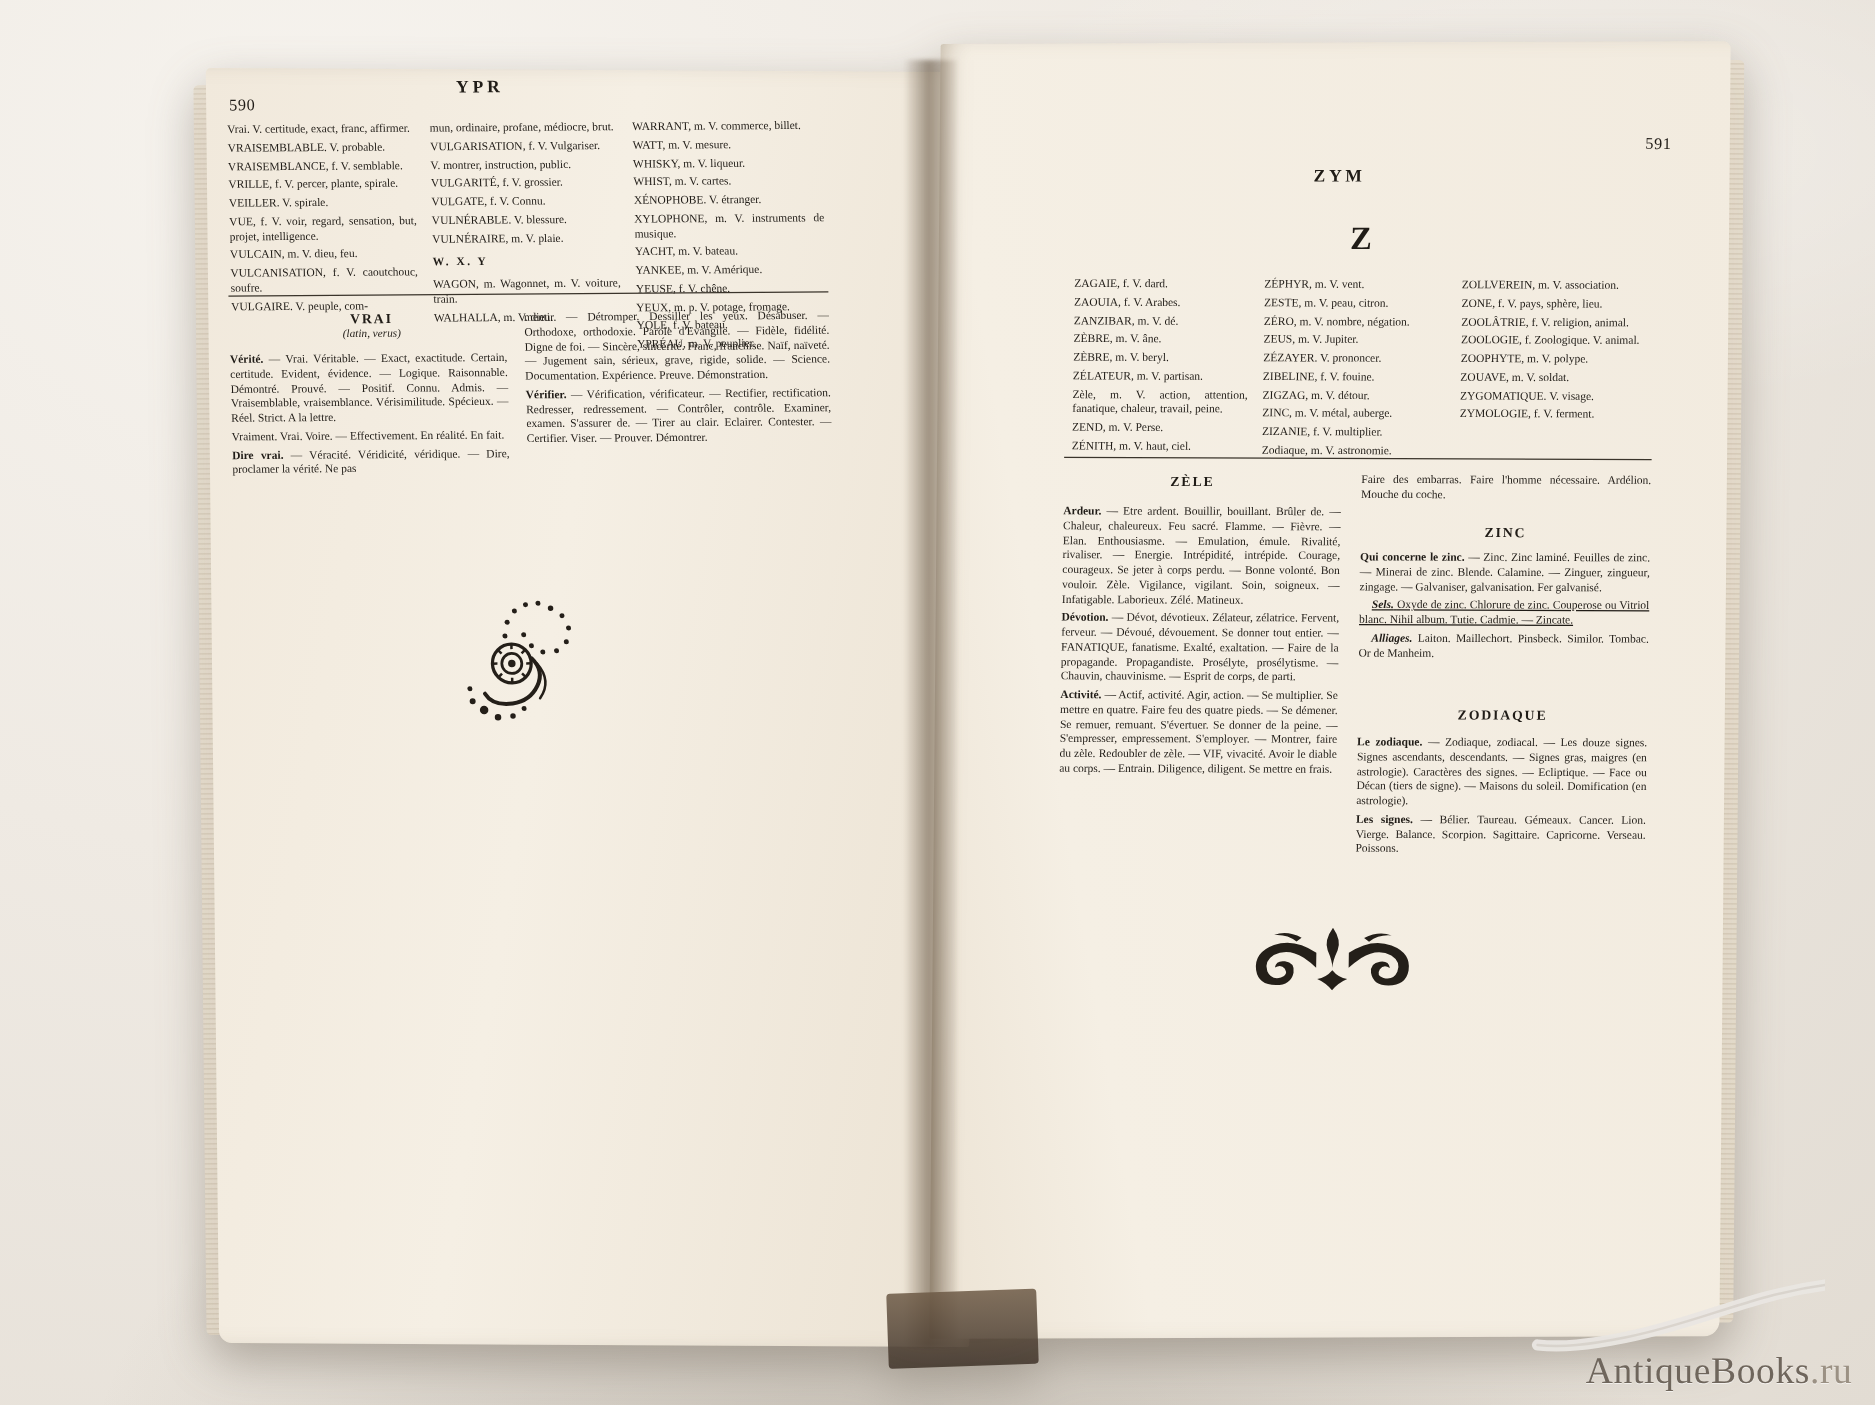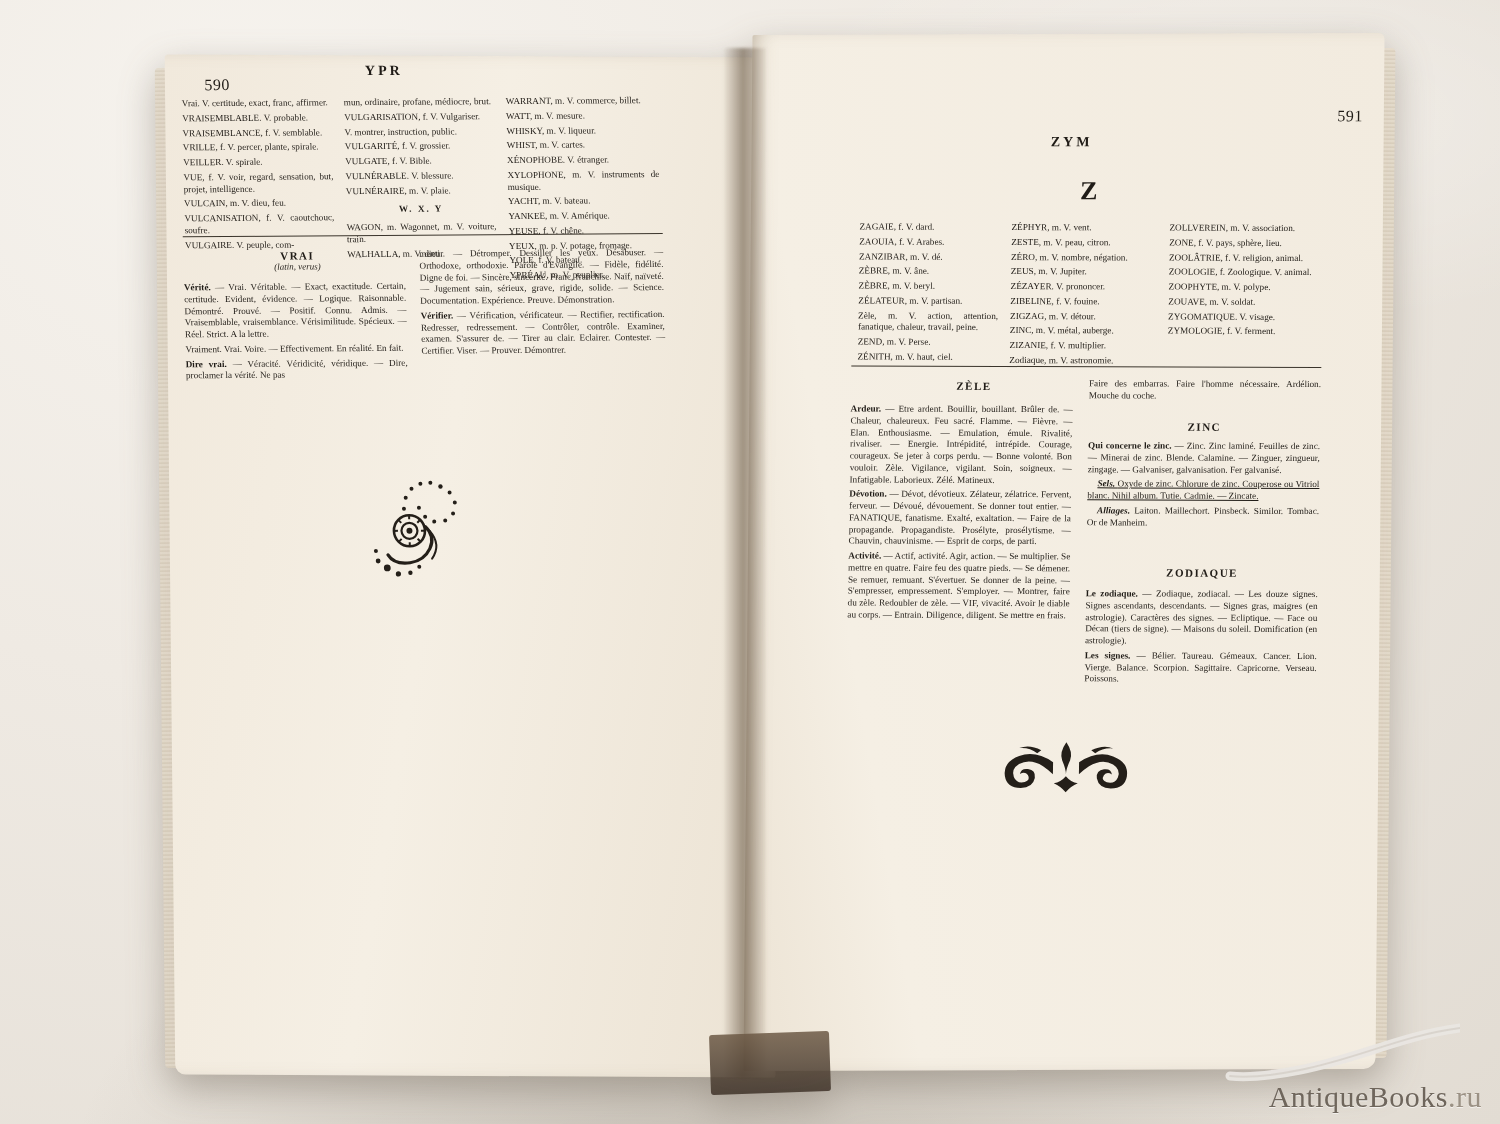--- a/index.html
+++ b/index.html
@@ -65,21 +65,21 @@
     position:absolute;left:1255px;top:30px;width:26px;height:1010px;
     background:repeating-linear-gradient(180deg,#e6dccb 0px,#e6dccb 2px,#d2c5b0 3px,#e6dccb 4px);
     transform:rotate(0.5deg);border-radius:4px;opacity:.85;
   }
 
   
   .sheet{position:absolute;inset:0;color:#201c17;}
   .L{transform:rotate(-0.7deg);transform-origin:top left;}
   .R{transform:rotate(0.4deg);transform-origin:top left;}
 
-  .folio{position:absolute;font-size:16px;letter-spacing:.5px;margin-left:21px;}
+  .folio{position:absolute;font-size:13px;letter-spacing:.5px;}
   .runhead{position:absolute;font-size:14px;letter-spacing:3px;font-weight:bold;}
 
   .colbox{position:absolute;font-size:9.2px;line-height:1.28;text-align:justify;}
   .colbox i{font-style:italic;}
 
   .rule{position:absolute;border-top:1px solid #3a342b;}
 
   .head-center{position:absolute;text-align:center;font-weight:bold;font-size:11px;letter-spacing:1.5px;}
   .head-sub{font-style:italic;font-weight:normal;font-size:9px;letter-spacing:0;}
 
@@ -131,24 +131,24 @@
           <div class="para">VULCAIN, m. V. dieu, feu.</div>
           <div class="para">VULCANISATION, f. V. caoutchouc, soufre.</div>
           <div class="para">VULGAIRE. V. peuple, com-</div>
         </div>
 
         <div class="colbox" style="left:178px;top:44px;width:150px;">
           <div class="para">mun, ordinaire, profane, médiocre, brut.</div>
           <div class="para">VULGARISATION, f. V. Vulgariser.</div>
           <div class="para">V. montrer, instruction, public.</div>
           <div class="para">VULGARITÉ, f. V. grossier.</div>
-          <div class="para">VULGATE, f. V. Bible.</div>
+          <div class="para">VULGATE, f. V. Connu.</div>
           <div class="para">VULNÉRABLE. V. blessure.</div>
           <div class="para">VULNÉRAIRE, m. V. plaie.</div>
-          <div class="para" style="text-align:center;font-weight:bold;letter-spacing:2px;margin:7px 0 6px;">W. X. Y</div>
+          <div class="para" style="text-align:left;font-weight:bold;letter-spacing:2px;margin:7px 0 6px;">W. X. Y</div>
           <div class="para">WAGON, m. Wagonnet, m. V. voiture, train.</div>
           <div class="para">WALHALLA, m. V. dieu.</div>
         </div>
 
         <div class="colbox" style="left:340px;top:44px;width:152px;">
           <div class="para">WARRANT, m. V. commerce, billet.</div>
           <div class="para">WATT, m. V. mesure.</div>
           <div class="para">WHISKY, m. V. liqueur.</div>
           <div class="para">WHIST, m. V. cartes.</div>
           <div class="para">XÉNOPHOBE. V. étranger.</div>
@@ -263,21 +263,21 @@
           <div class="para">ZOOLÂTRIE, f. V. religion, animal.</div>
           <div class="para">ZOOLOGIE, f. Zoologique. V. animal.</div>
           <div class="para">ZOOPHYTE, m. V. polype.</div>
           <div class="para">ZOUAVE, m. V. soldat.</div>
           <div class="para">ZYGOMATIQUE. V. visage.</div>
           <div class="para">ZYMOLOGIE, f. V. ferment.</div>
         </div>
 
         <div class="rule" style="left:104px;top:330px;width:470px;"></div>
 
-        <div class="head-center" style="left:116px;top:344px;width:222px;">ZÈLE</div>
+        <div class="head-center" style="left:96px;top:344px;width:222px;">ZÈLE</div>
 
         <div class="colbox" style="left:104px;top:368px;width:222px;">
           <div class="para"><span class="lead">Ardeur.</span> <span>— Etre ardent. Bouillir, bouillant. Brûler de. — Chaleur, chaleureux. Feu sacré. Flamme. — Fièvre. — Elan. Enthousiasme. — Emulation, émule. Rivalité, rivaliser. — Energie. Intrépidité, intrépide. Courage, courageux. Se jeter à corps perdu. — Bonne volonté. Bon vouloir. Zèle. Vigilance, vigilant. Soin, soigneux. — Infatigable. Laborieux. Zélé. Matineux.</span></div>
           <div class="para"><span class="lead">Dévotion.</span> <span>— Dévot, dévotieux. Zélateur, zélatrice. Fervent, ferveur. — Dévoué, dévouement. Se donner tout entier. — FANATIQUE, fanatisme. Exalté, exaltation. — Faire de la propagande. Propagandiste. Prosélyte, prosélytisme. — Chauvin, chauvinisme. — Esprit de corps, de parti.</span></div>
           <div class="para"><span class="lead">Activité.</span> <span>— Actif, activité. Agir, action. — Se multiplier. Se mettre en quatre. Faire feu des quatre pieds. — Se démener. Se remuer, remuant. S'évertuer. Se donner de la peine. — S'empresser, empressement. S'employer. — Montrer, faire du zèle. Redoubler de zèle. — VIF, vivacité. Avoir le diable au corps. — Entrain. Diligence, diligent. Se mettre en frais.</span></div>
         </div>
 
         <div class="colbox" style="left:342px;top:342px;width:232px;">
           <div class="para"><span>Faire des embarras. Faire l'homme nécessaire. Ardélion. Mouche du coche.</span></div>
         </div>

